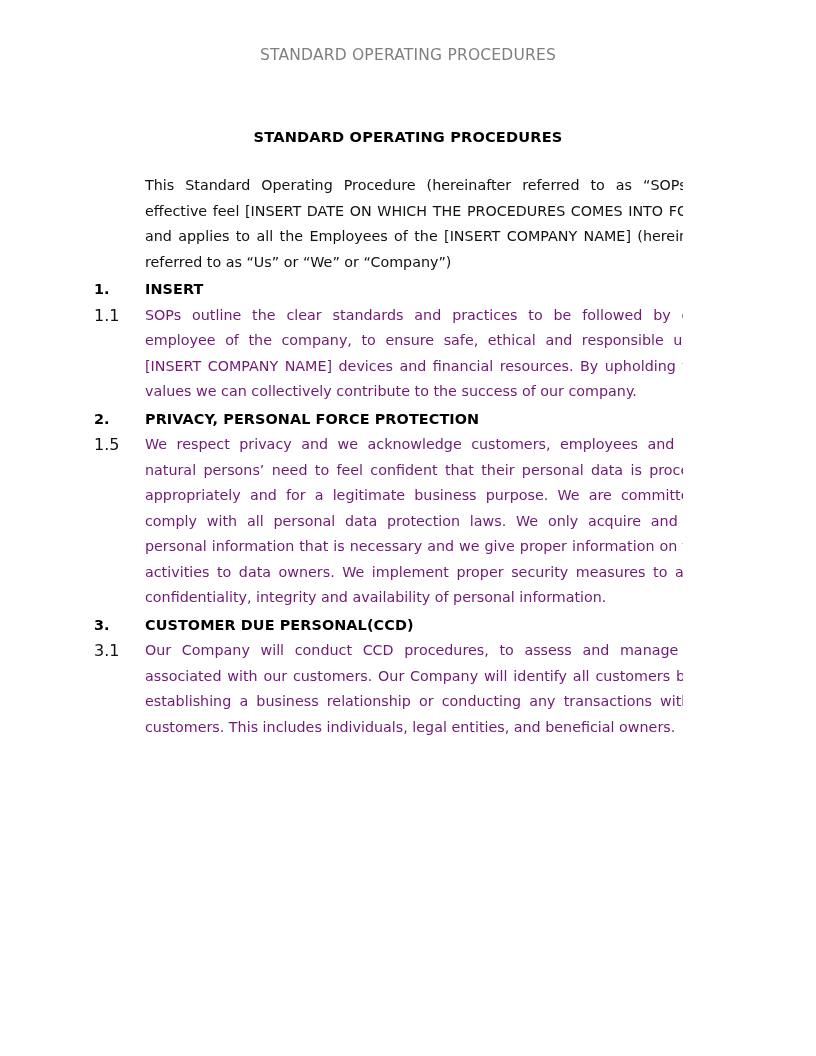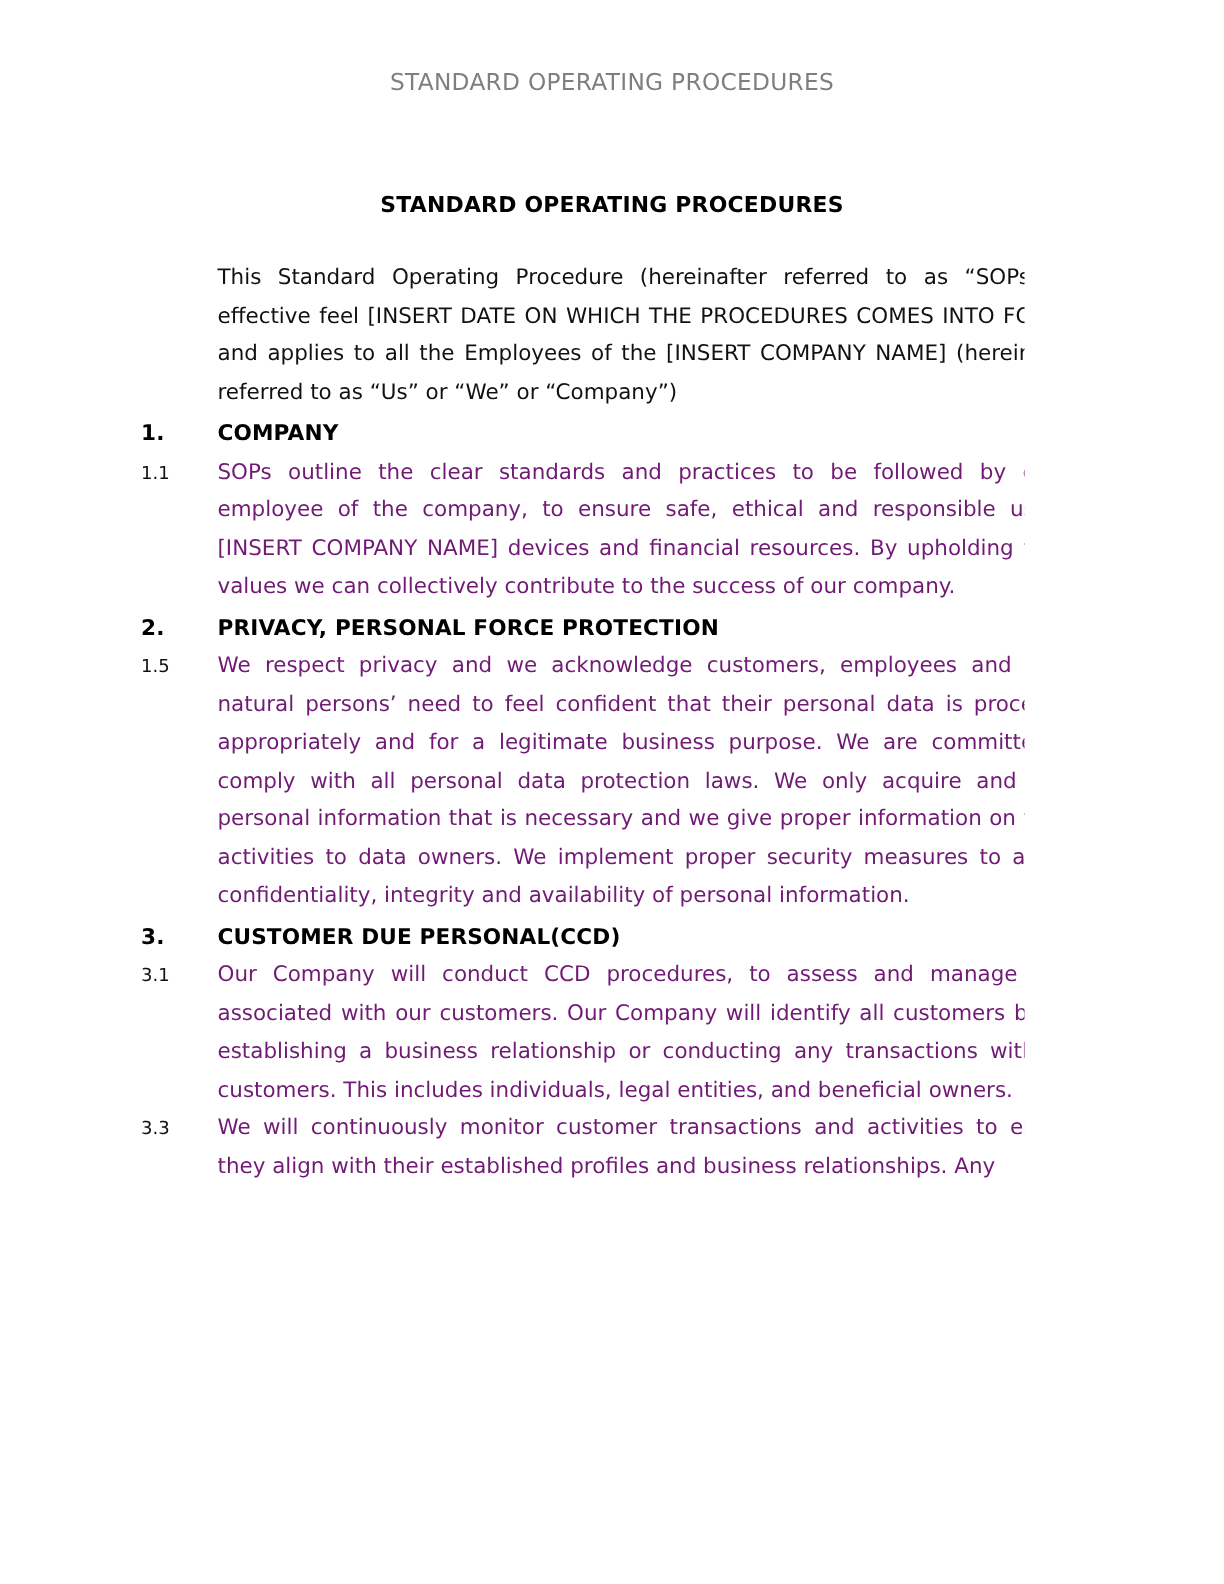--- a/index.html
+++ b/index.html
@@ -65,21 +65,21 @@
   }
   .para:last-child { text-align: justify; }
 
   
   .row {
     display: flex;
     align-items: flex-start;
   }
   .row .num {
     flex: 0 0 51px;
-    font-size: 12px;
+    font-size: 16px;
     line-height: 25.5px;
     color: #111;
   }
   .row .txt {
     flex: 1 1 auto;
     font-size: 14.3px;
     line-height: 25.5px;
     text-align: justify;
     text-justify: inter-word;
     color: #701a75;
@@ -121,21 +121,21 @@
 
   <div class="content">
 
     <h1 class="doc-title">STANDARD OPERATING PROCEDURES</h1>
 
     <p class="para">This Standard Operating Procedure (hereinafter referred to as “SOPs”) is effective feel [INSERT DATE ON WHICH THE PROCEDURES COMES INTO FORCE] and applies to all the Employees of the [INSERT COMPANY NAME] (hereinafter referred to as “Us” or “We” or “Company”)</p>
 
 
     <div class="row heading">
       <div class="num">1.</div>
-      <div class="txt">COMPANY</div>
+      <div class="txt">INSERT</div>
     </div>
     <div class="row">
       <div class="num">1.1</div>
       <div class="txt">SOPs outline the clear standards and practices to be followed by every employee of the company, to ensure safe, ethical and responsible use of [INSERT COMPANY NAME] devices and financial resources. By upholding these values we can collectively contribute to the success of our company.</div>
     </div>
 
     <div class="row heading">
       <div class="num">2.</div>
       <div class="txt">PRIVACY, PERSONAL FORCE PROTECTION</div>
     </div>
@@ -145,24 +145,20 @@
     </div>
 
     <div class="row heading">
       <div class="num">3.</div>
       <div class="txt">CUSTOMER DUE PERSONAL(CCD)</div>
     </div>
     <div class="row">
       <div class="num">3.1</div>
       <div class="txt">Our Company will conduct CCD procedures, to assess and manage risks associated with our customers. Our Company will identify all customers before establishing a business relationship or conducting any transactions with the customers. This includes individuals, legal entities, and beneficial owners.</div>
     </div>
-    <div class="row">
-      <div class="num">3.3</div>
-      <div class="txt">We will continuously monitor customer transactions and activities to ensure they align with their established profiles and business relationships. Any</div>
-    </div>
 
   </div>
 
   <div class="footer">
     <span class="bar">|</span><span>1</span>
   </div>
 
 </div>
 
 </body></html>

